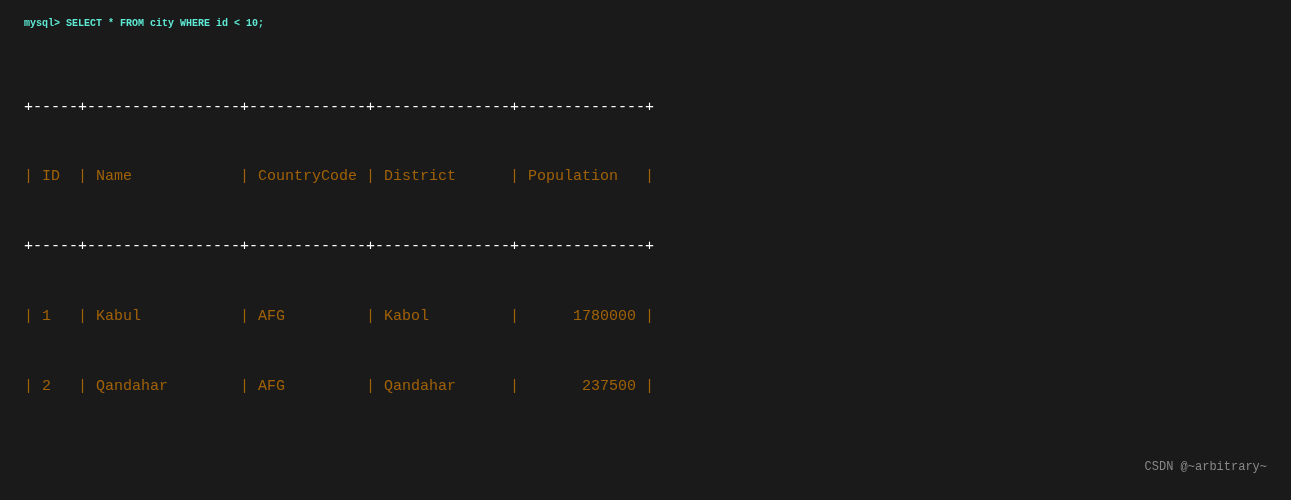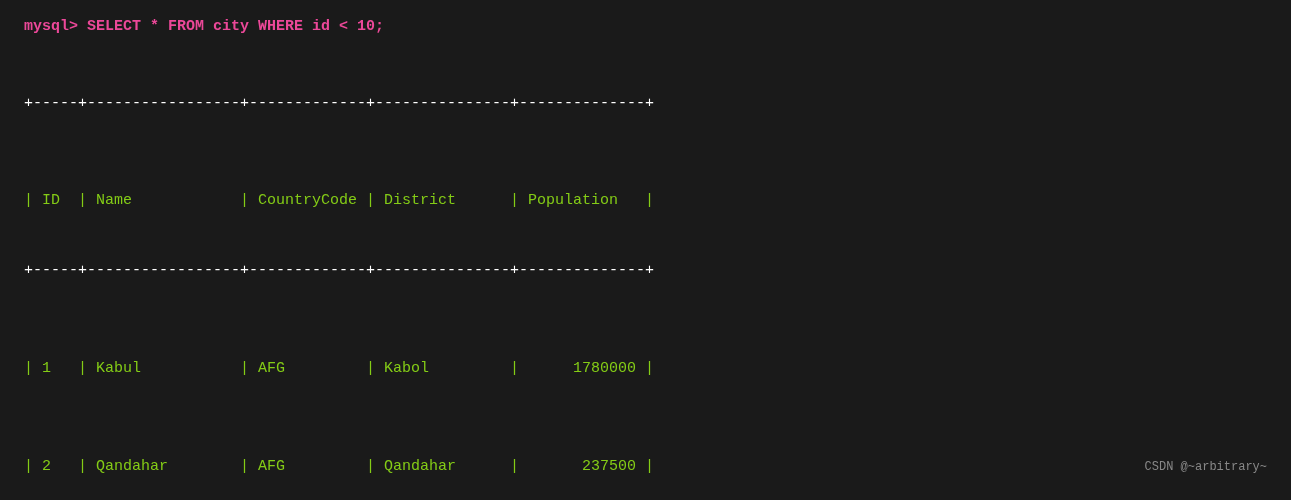--- a/index.html
+++ b/index.html
@@ -12,38 +12,37 @@
       height: 500px;
       overflow: hidden;
       padding: 18px 24px 18px 24px;
     }
     .terminal {
       width: 100%;
       height: 100%;
       position: relative;
     }
     .command-line {
-      color: #ec4899;
+      color: #5eead4;
       font-weight: bold;
-      margin-bottom: 10px;
-      font-size: 15px;
+      margin-bottom: 20px;
+      font-size: 10px;
     }
     .sql-table {
       font-family: 'Courier New', Courier, monospace;
       font-size: 15px;
       color: #ffffff;
       line-height: 1.55;
       white-space: pre;
     }
     .separator-line {
       color: #ffffff;
     }
     .table-row {
-      color: #84cc16;
-      margin-top: 28px;
+      color: #a16207;
     }
     .watermark {
       position: absolute;
       bottom: 8px;
       right: 0px;
       color: #888888;
       font-size: 12px;
       font-family: Liberation Mono, monospace;
     }
   </style>

